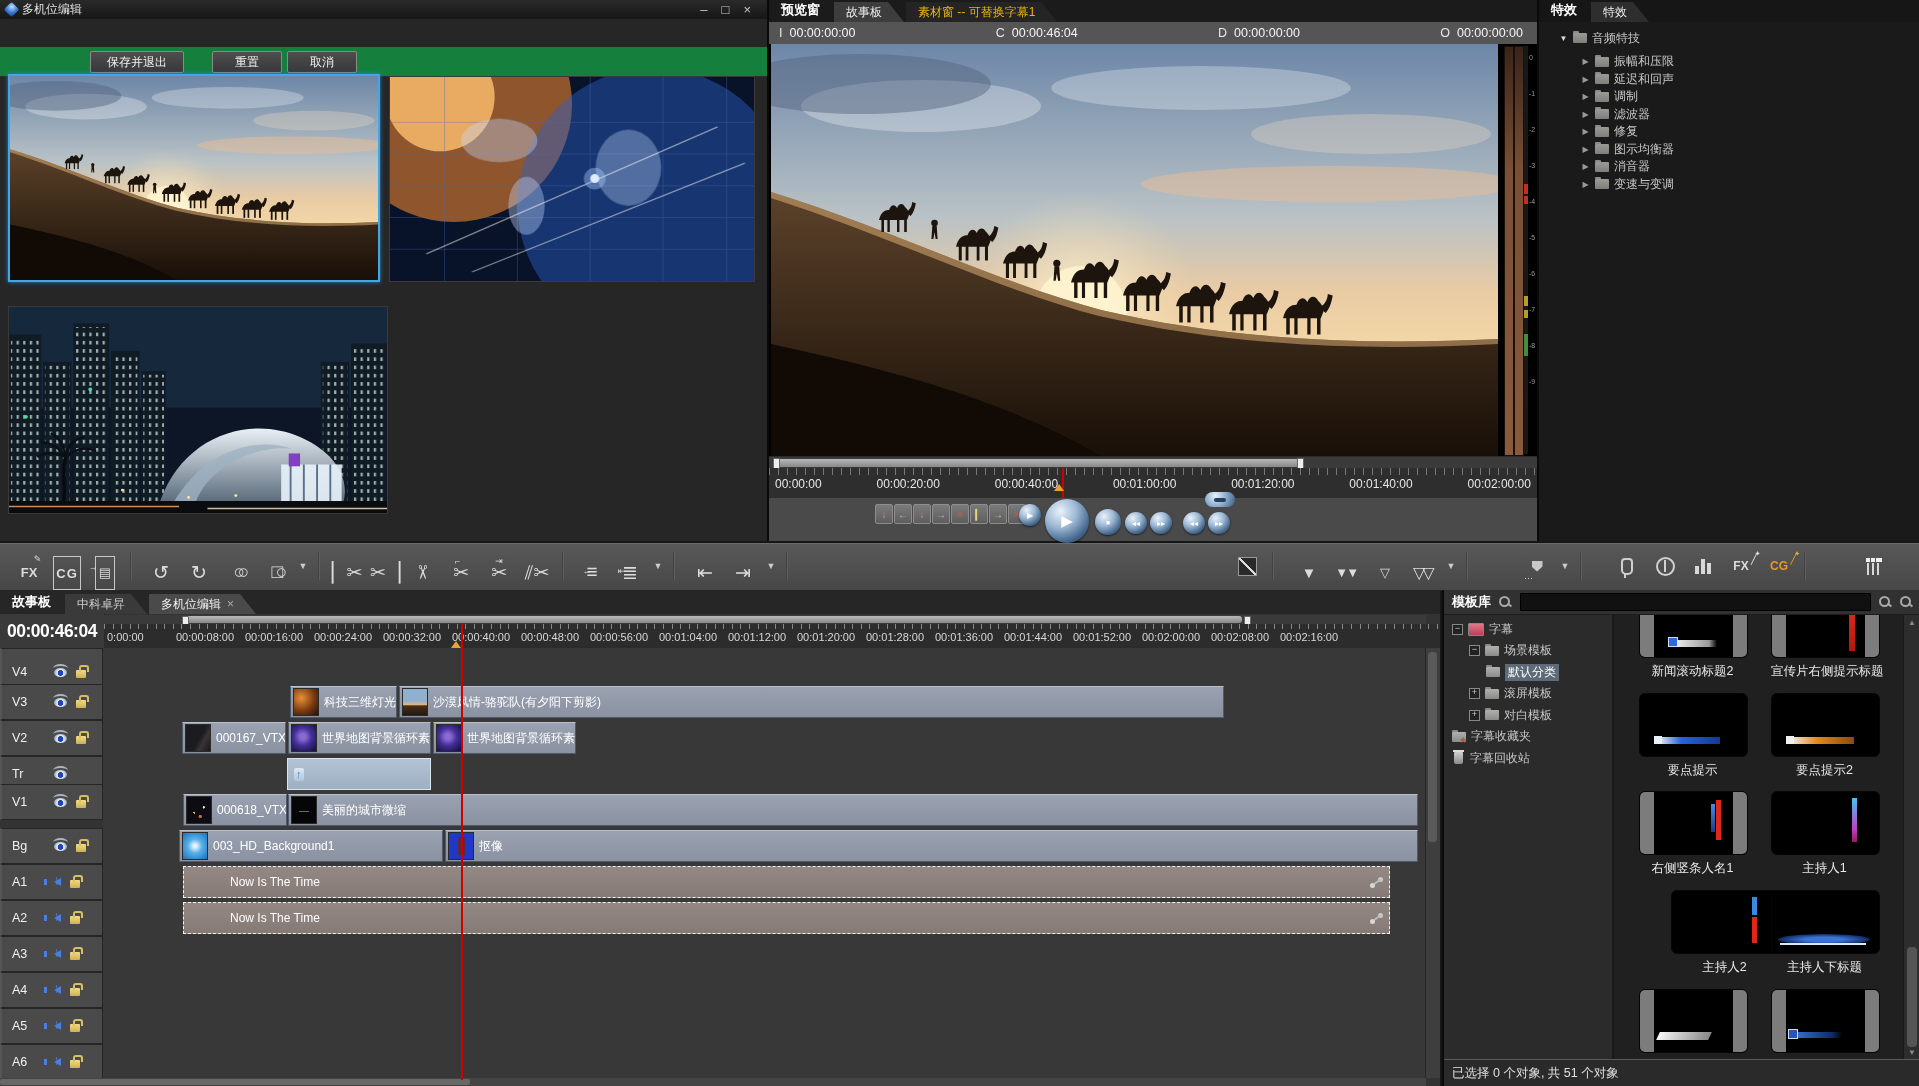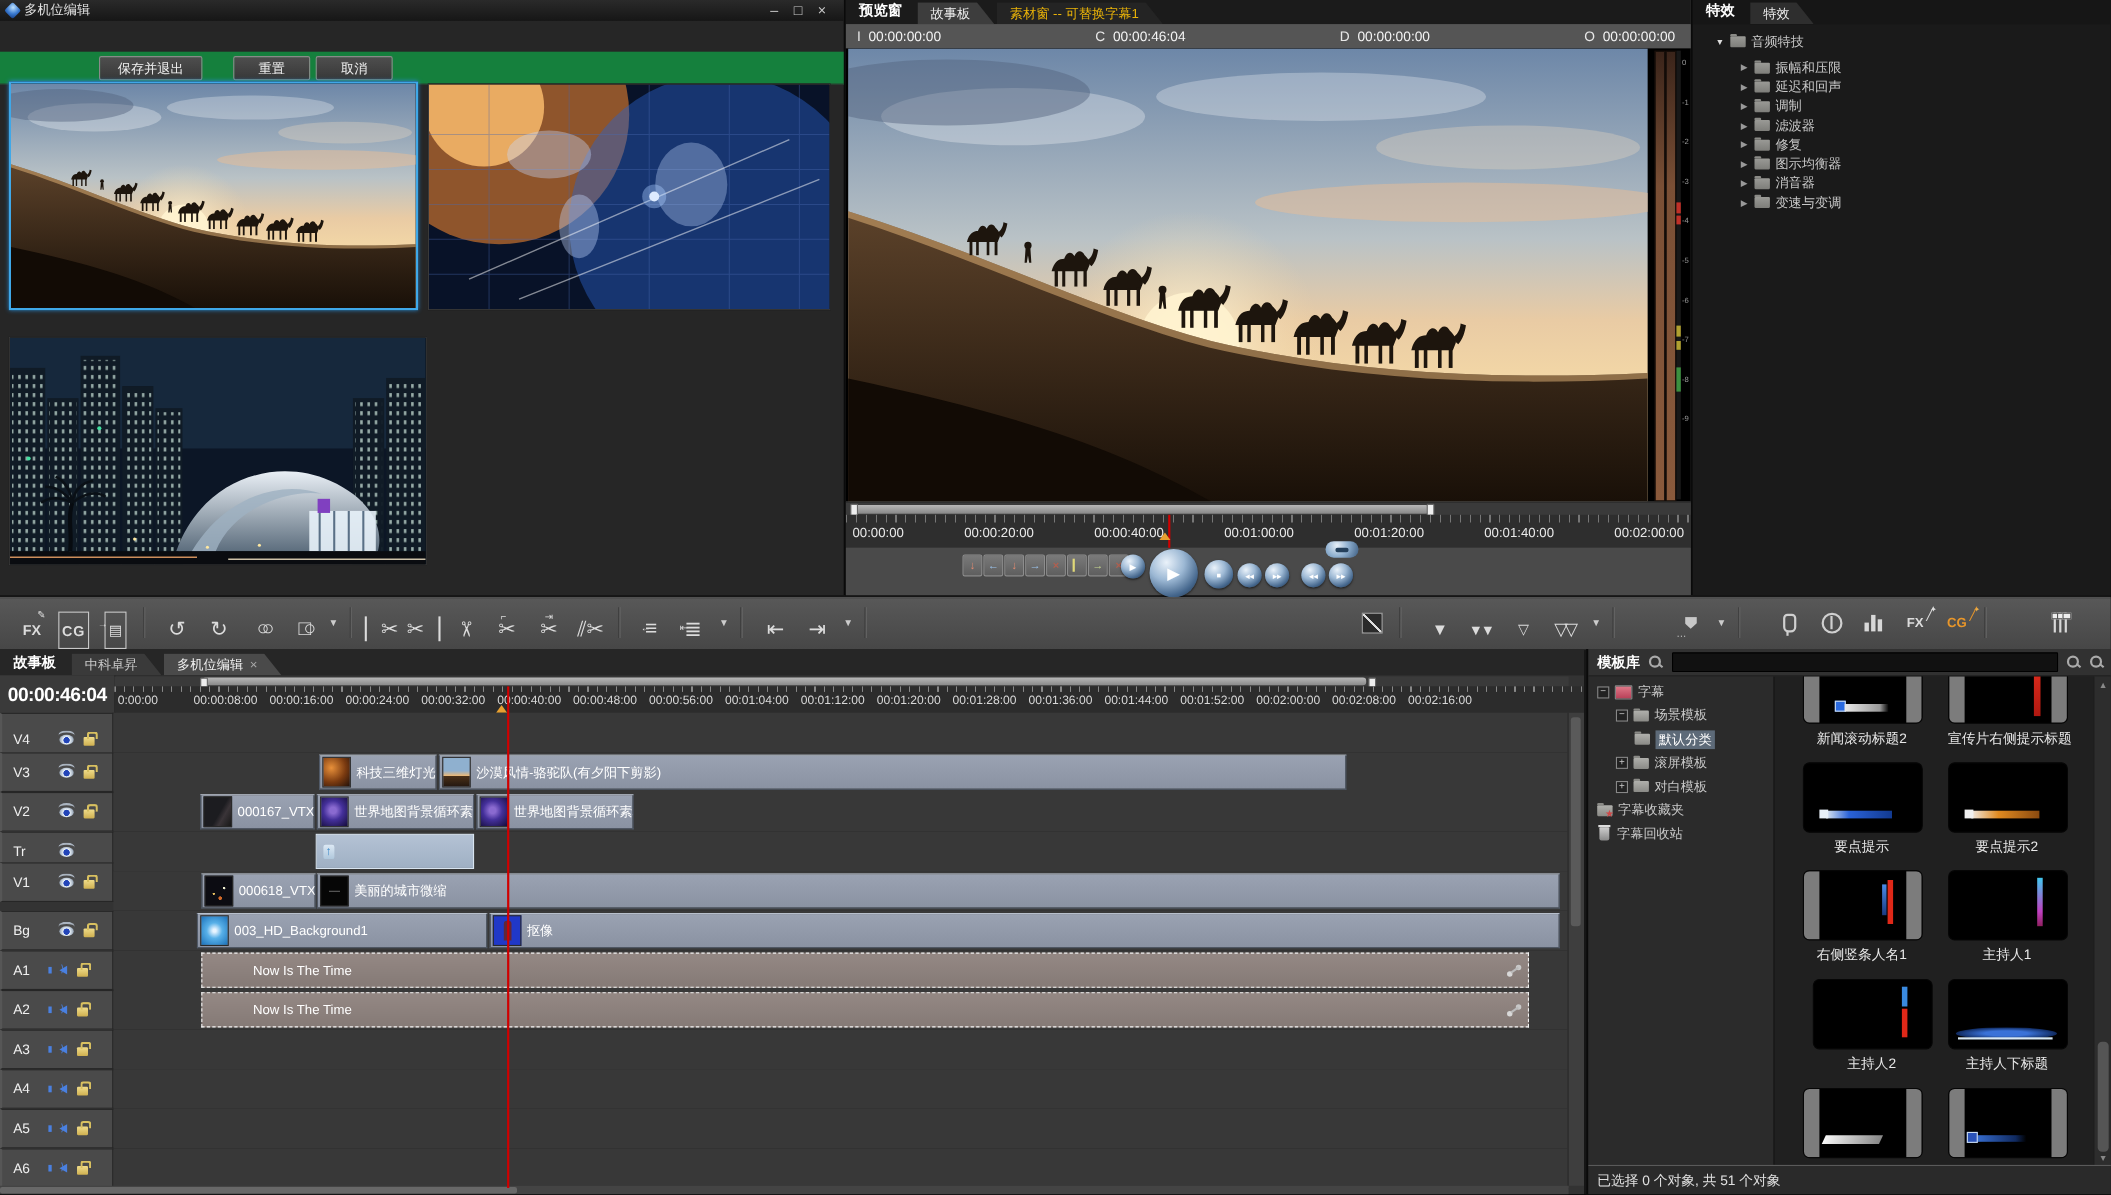--- a/index.html
+++ b/index.html
@@ -879,21 +879,21 @@
             <span class="art" style="right:32px;top:12px;width:4px;height:28px;background:linear-gradient(#4a8ae8,#1a3a80);"></span>
           </div>
           <div class="gcap">右侧竖条人名1</div>
         </div>
         <div class="gcell" style="left: 157px; top: 176px;">
           <div class="gthumb">
             <span class="art" style="right:22px;top:6px;width:5px;height:44px;background:linear-gradient(#40c8f0,#c040c0 70%,#902060);"></span>
           </div>
           <div class="gcap">主持人1</div>
         </div>
-        <div class="gcell" style="left: 14px; top: 275px; padding-left: 20px;">
+        <div class="gcell" style="left: 37px; top: 275px; padding-left: 20px;">
           <div class="gthumb">
             <span class="art" style="right:22px;top:6px;width:5px;height:18px;background:#3a8ae0;"></span>
             <span class="art" style="right:22px;top:26px;width:5px;height:26px;background:#e02818;"></span>
           </div>
           <div class="gcap">主持人2</div>
         </div>
         <div class="gcell" style="left: 157px; top: 275px;">
           <div class="gthumb">
             <span class="art" style="left:6px;bottom:8px;width:92px;height:11px;background:radial-gradient(ellipse at 50% 50%,#3a72d8 30%,#102a60 70%,transparent);border-radius:50%;"></span>
             <span class="art" style="left:8px;bottom:8px;width:86px;height:2px;background:#d8e8f4;"></span>

